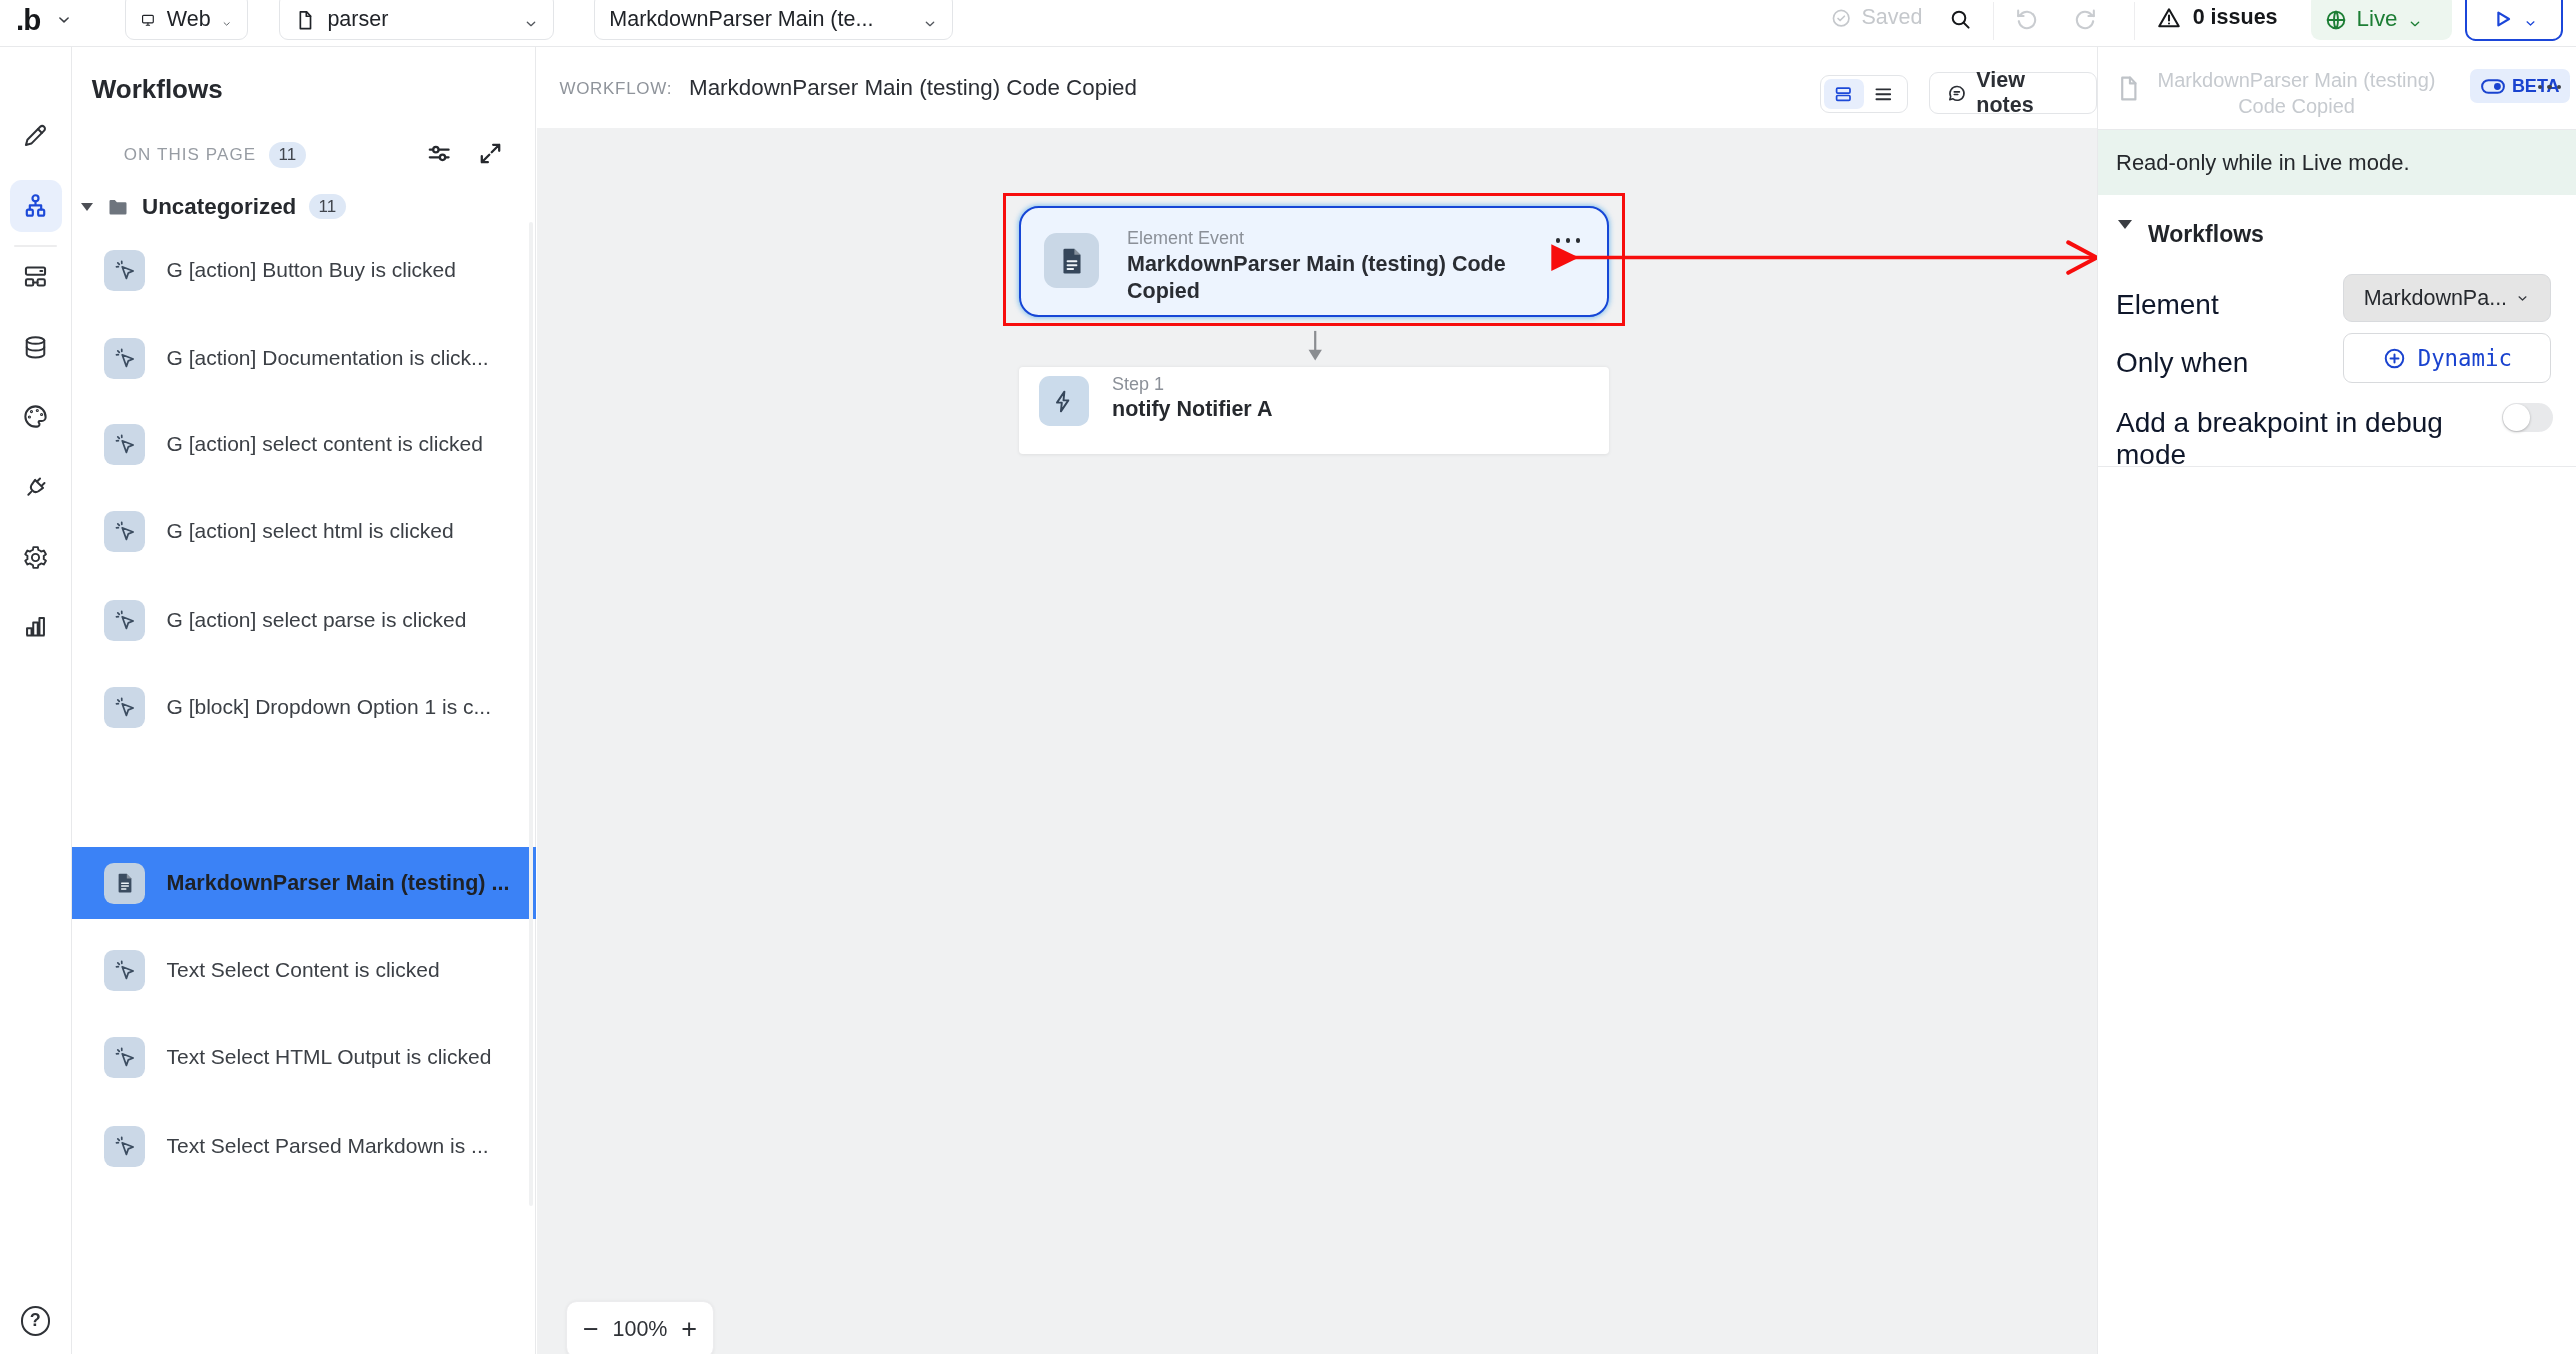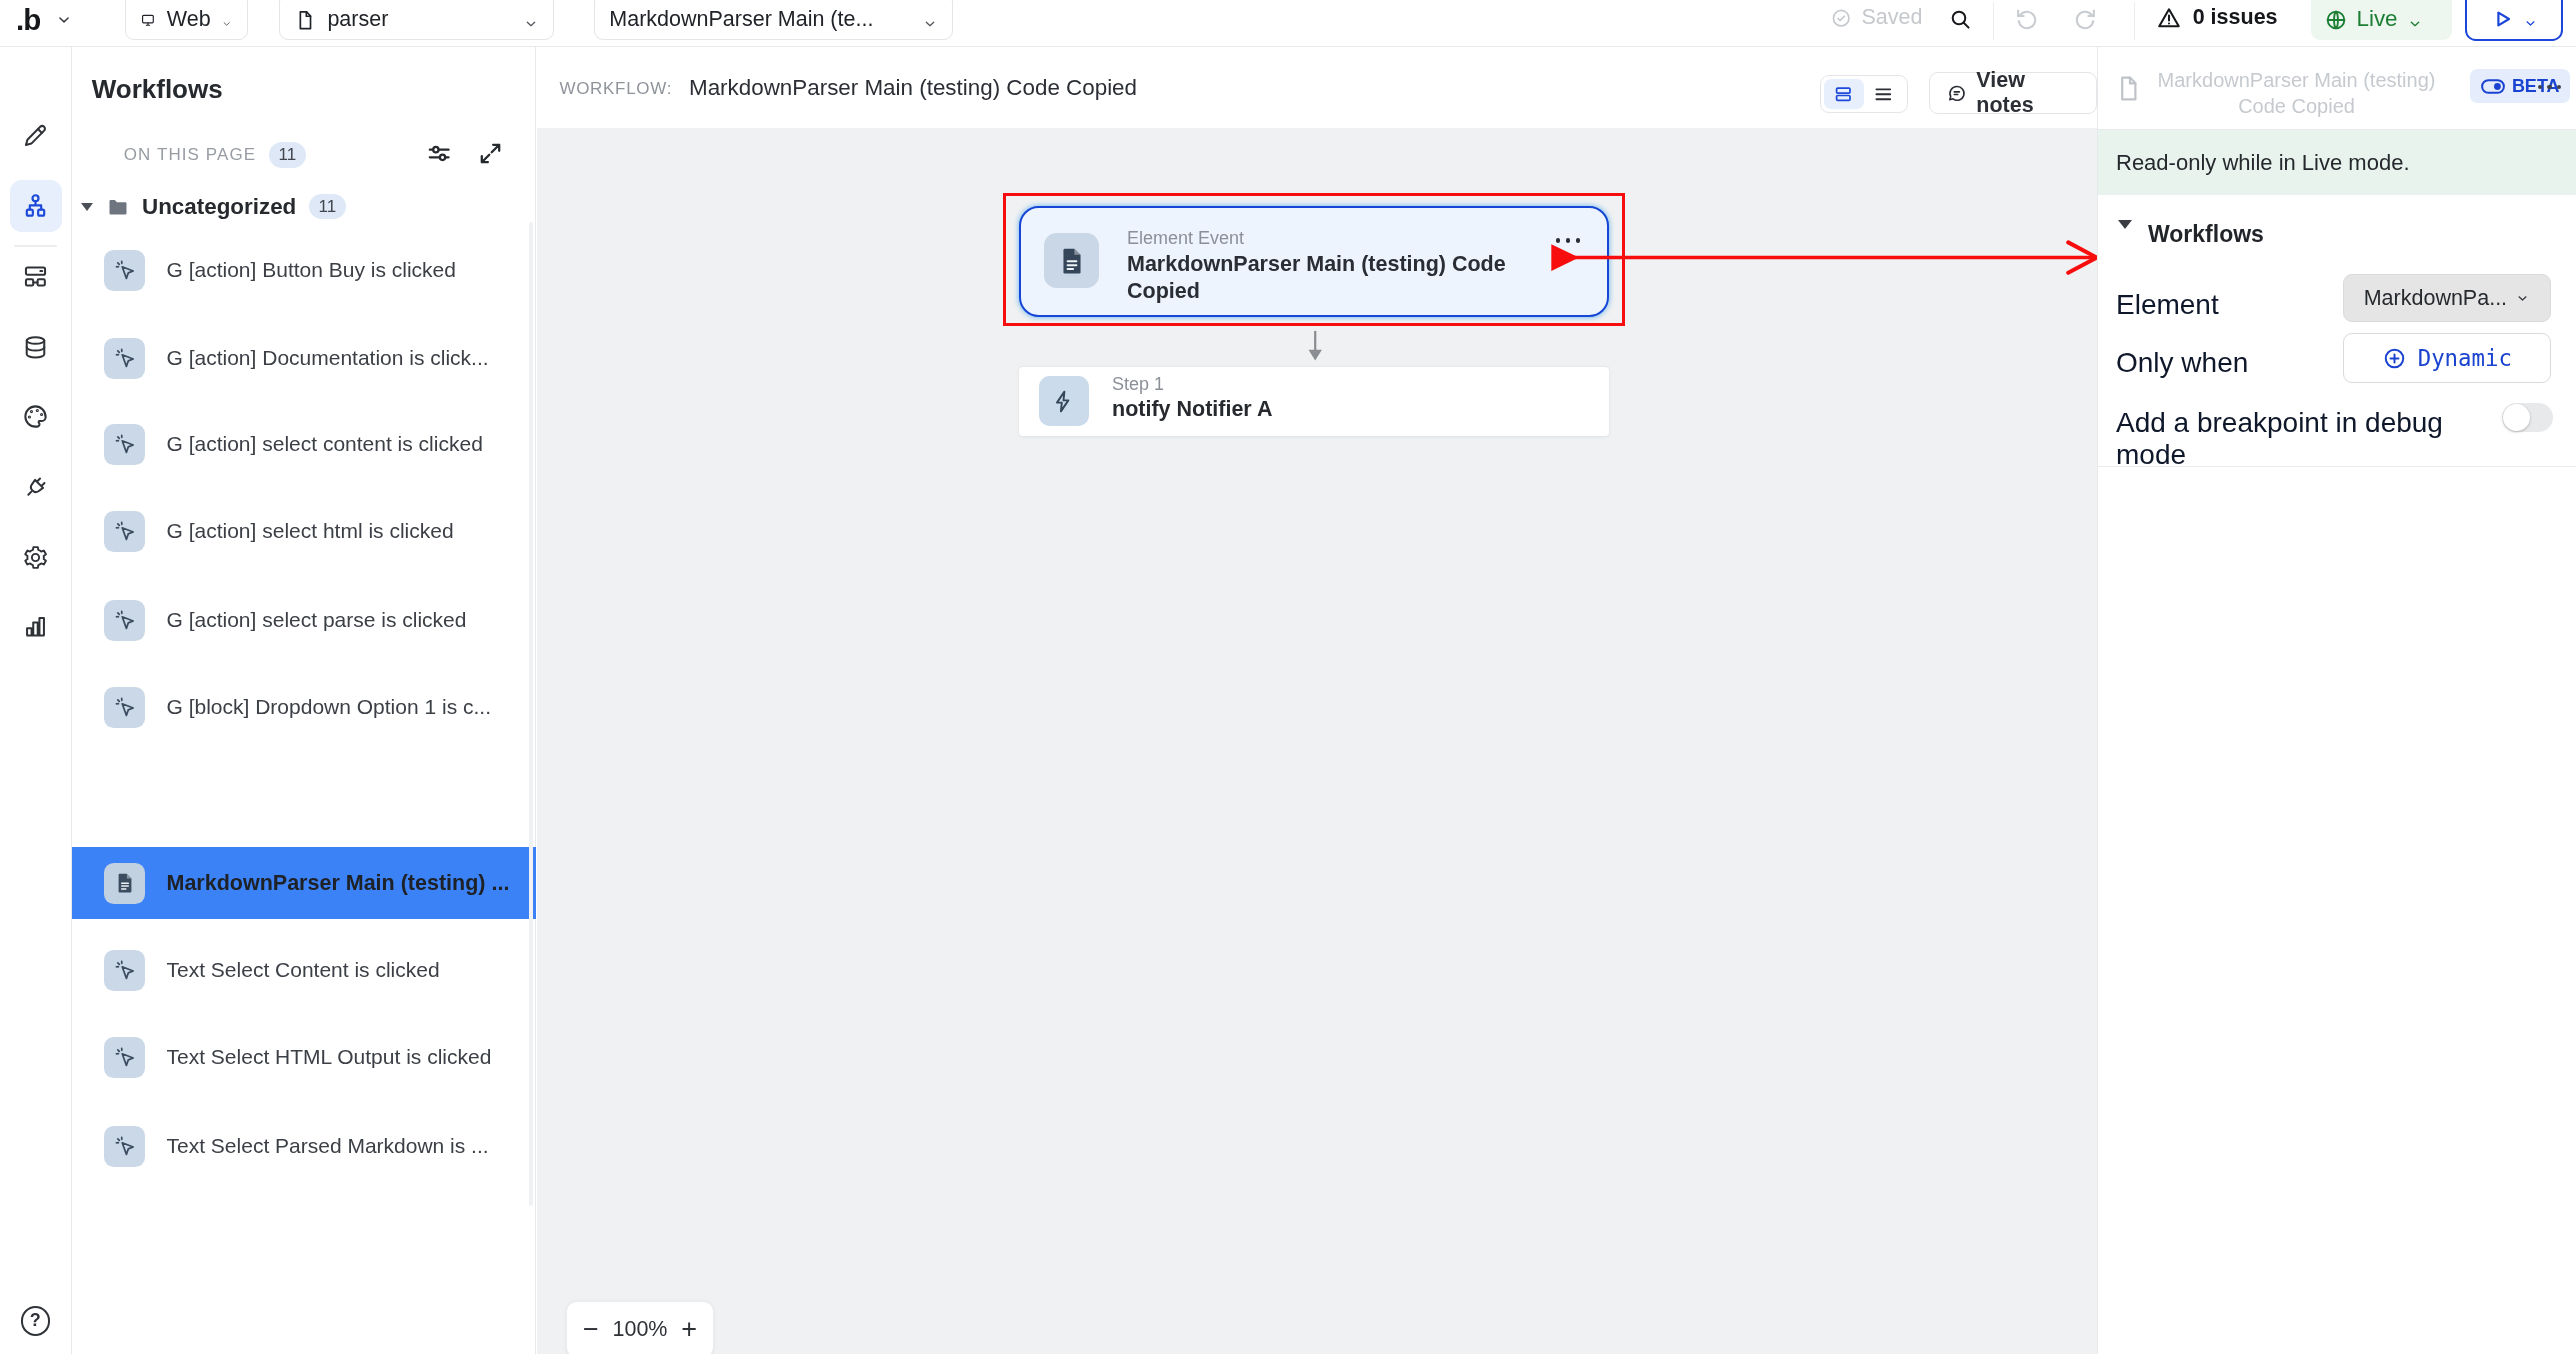--- a/index.html
+++ b/index.html
@@ -56,21 +56,21 @@
   
   #canvas{position:absolute;left:537px;top:127px;width:1560px;height:1227px;background:#f0f1f2;overflow:hidden;}
   #redrect{position:absolute;left:466px;top:66px;width:622px;height:133px;border:3.1px solid #f70d0d;}
   #evnode{position:absolute;left:482px;top:79px;width:590px;height:111px;background:#edf4fe;border:2.7px solid #1646d6;border-radius:19.7px;box-shadow:0 0 5.4px 0.9px rgba(47,156,235,.55);}
   .node-ic{position:absolute;left:23px;top:25px;width:55px;height:55px;border-radius:12.5px;background:#c9d7e6;display:flex;align-items:center;justify-content:center;color:#35465a;}
   .node-kind{position:absolute;left:106px;top:19.7px;font-size:18px;color:#8b9098;}
   .node-title{position:absolute;left:106px;top:43px;width:420px;font-size:21.5px;font-weight:600;color:#2a2d33;line-height:27px;}
   .dots{display:flex;gap:5.4px;}
   .dots i{width:4.5px;height:4.5px;border-radius:50%;background:#2a2d33;}
   #ev-dots{position:absolute;right:27px;top:30px;}
-  #stepnode{position:absolute;left:482px;top:240px;width:590px;height:69px;background:#fff;border-radius:4px;box-shadow:0 0.9px 3.6px rgba(20,24,31,.08);}
+  #stepnode{position:absolute;left:482px;top:240px;width:590px;height:87px;background:#fff;border-radius:4px;box-shadow:0 0.9px 3.6px rgba(20,24,31,.08);}
   #step-ic{position:absolute;left:19.7px;top:9px;width:50px;height:50px;border-radius:10.7px;background:#cbdbeb;display:flex;align-items:center;justify-content:center;color:#35465a;}
   #step-kind{position:absolute;left:93px;top:7.2px;font-size:18px;color:#8b9098;}
   #step-title{position:absolute;left:93px;top:30px;font-size:21.5px;font-weight:600;color:#26292e;}
   #annot{position:absolute;left:0;top:0;pointer-events:none;}
   #zoomctl{position:absolute;left:29px;top:1174px;width:148px;height:57px;background:#fff;border:0.9px solid #ececee;border-radius:10.7px;box-shadow:0 0.9px 3.6px rgba(20,24,31,.06);display:flex;align-items:center;justify-content:space-between;padding:0 16px;}
   #zoomctl .zbtn{font-size:27px;color:#2e3136;line-height:1;}
   #zoomctl .zval{font-size:21.5px;color:#2e3136;}
 
   
   #inspector{position:absolute;left:2097px;top:47px;width:479px;height:1308px;background:#fff;border-left:0.9px solid #e8e9eb;z-index:10;}

